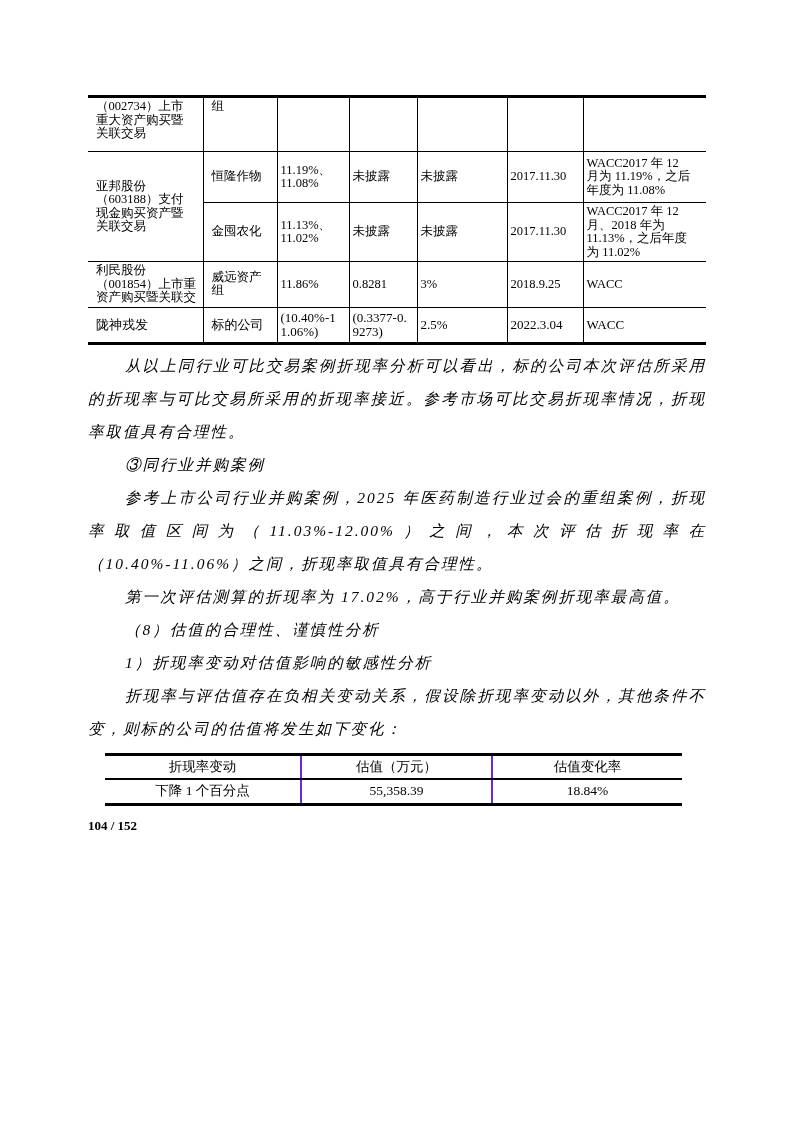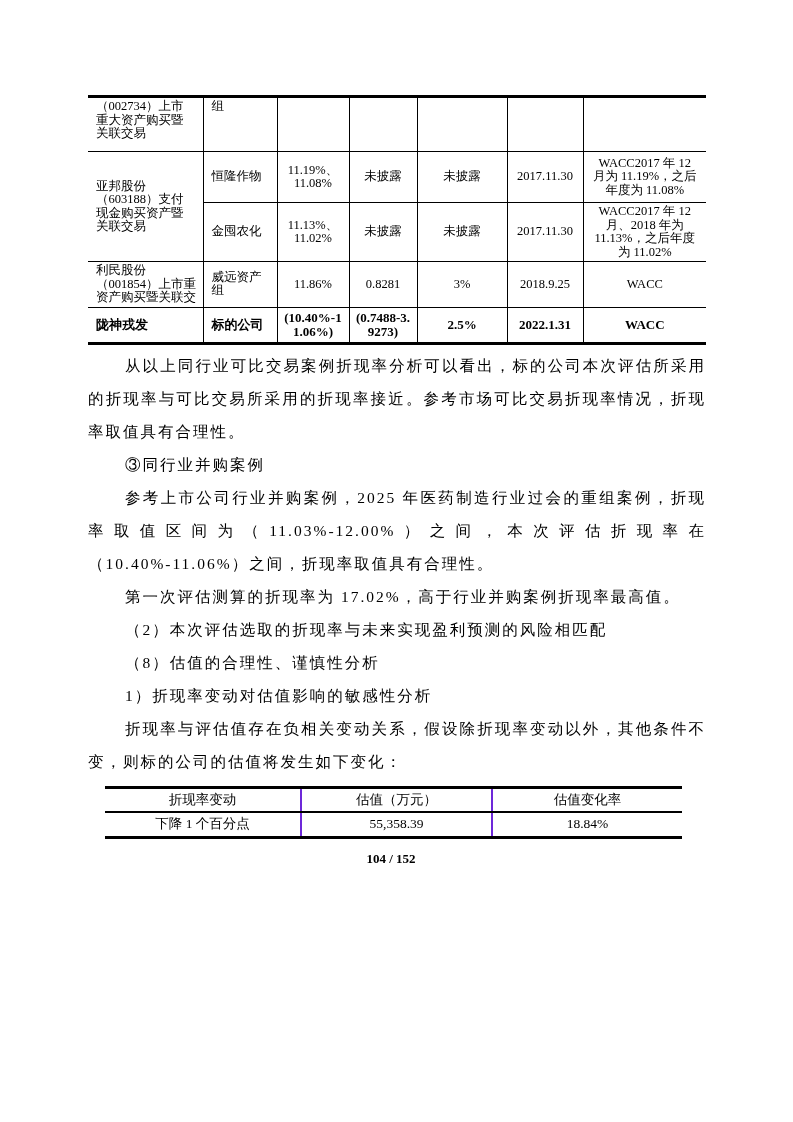--- a/index.html
+++ b/index.html
@@ -11,50 +11,50 @@
   }
   .content { position:absolute; left:88px; top:95px; width:618px; }
 
   
   table.cmp {
     border-collapse:collapse; table-layout:fixed; width:618px;
     border-top:3px solid #000; border-bottom:3px solid #000;
     font-size:12.5px; line-height:13.5px;
   }
   table.cmp td {
-    border:1px solid #000; text-align:center; vertical-align:middle;
+    border:1px solid #000; vertical-align:middle;
     padding:2px 3px; white-space:pre-line; overflow:hidden;
   }
   table.cmp td.cl { text-align:left; padding-left:8px; }
   table.cmp td.no-l { border-left:0; }
   table.cmp td.no-r { border-right:0; }
   table.cmp tr.row-cont td { vertical-align:top; }
-  table.cmp tr.row-bold td { font-weight:bold; font-size:13px; }
+  table.cmp tr.row-bold td { font-weight:normal; font-size:13px; }
 
   
   .paras { margin-top:4px; }
   .paras p {
     font-size:15.5px; line-height:33px; letter-spacing:2px;
-    text-align:justify; text-indent:37px; margin:0;
+    text-align:justify; text-indent:37px; margin:0;font-style:italic;
   }
 
   
   table.sens {
     border-collapse:collapse; table-layout:fixed;
     width:577px; margin:8px 0 0 17px;
     border-top:3px solid #000; border-bottom:3px solid #000;
     font-size:13.5px;
   }
   table.sens th, table.sens td { height:25px; text-align:center; vertical-align:middle; }
   table.sens th { font-weight:normal; border-bottom:2px solid #000; }
   table.sens th + th, table.sens td + td { border-left:2px solid #6d28d9; }
 
   
   .pagenum {
-    margin-top:12px; padding-right:12px; text-align:center;
+    margin-top:12px; padding-right:12px; text-align:left;
     font-weight:bold; font-size:13px; letter-spacing:0;
   }
 </style>
 </head>
 <body>
 
 <div class="page">
   <div class="content">
 
     <table class="cmp">
@@ -116,35 +116,34 @@
         <td>0.8281</td>
         <td>3%</td>
         <td>2018.9.25</td>
         <td class="no-r">WACC</td>
       </tr>
       <tr class="row-bold" style="height:36px">
         <td class="cl no-l">陇神戎发</td>
         <td class="cl">标的公司</td>
         <td>(10.40%-1
 1.06%)</td>
-        <td>(0.7488-3.
+        <td>(0.3377-0.
 9273)</td>
         <td>2.5%</td>
-        <td>2022.1.31</td>
+        <td>2022.3.04</td>
         <td class="no-r">WACC</td>
       </tr>
     </tbody>
       </table>
 
     <div class="paras">
       <p>从以上同行业可比交易案例折现率分析可以看出，标的公司本次评估所采用的折现率与可比交易所采用的折现率接近。参考市场可比交易折现率情况，折现率取值具有合理性。</p>
       <p>③同行业并购案例</p>
       <p>参考上市公司行业并购案例，2025 年医药制造行业过会的重组案例，折现率取值区间为（11.03%-12.00%）之间，本次评估折现率在（10.40%-11.06%）之间，折现率取值具有合理性。</p>
       <p>第一次评估测算的折现率为 17.02%，高于行业并购案例折现率最高值。</p>
-      <p>（2）本次评估选取的折现率与未来实现盈利预测的风险相匹配</p>
       <p>（8）估值的合理性、谨慎性分析</p>
       <p>1）折现率变动对估值影响的敏感性分析</p>
       <p>折现率与评估值存在负相关变动关系，假设除折现率变动以外，其他条件不变，则标的公司的估值将发生如下变化：</p>
     </div>
 
     <table class="sens">
       <colgroup>
         <col style="width:196px">
           <col style="width:191px">
           <col style="width:190px">

